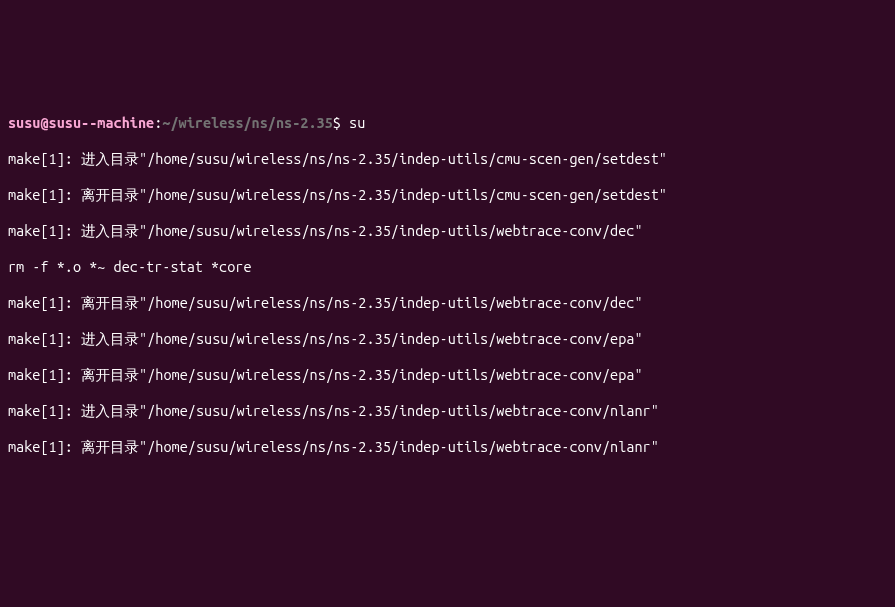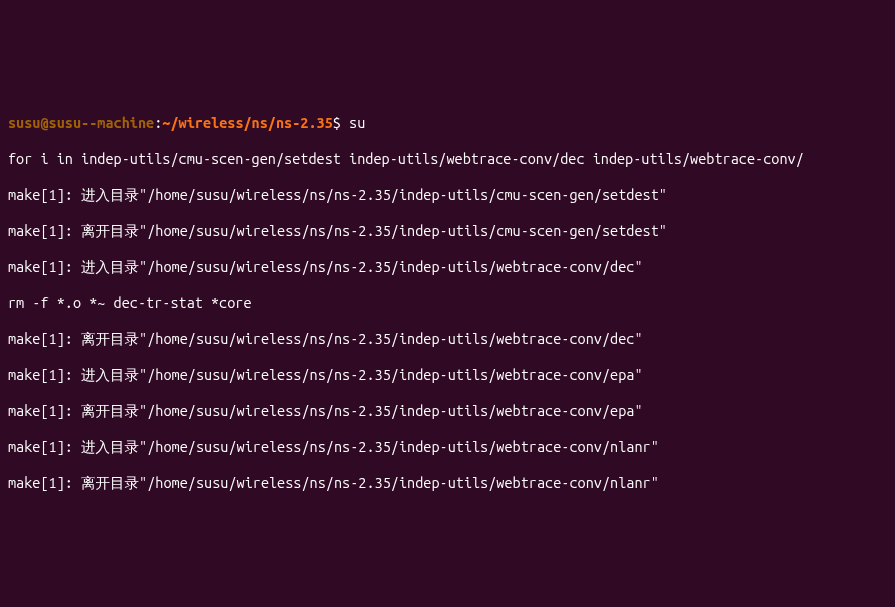--- a/index.html
+++ b/index.html
@@ -11,33 +11,32 @@
     background: #300a24;
     font-family: "Ubuntu Mono", "DejaVu Sans Mono", "Consolas", monospace;
     font-size: 14.5px;
     line-height: 18px;
     color: #ffffff;
     white-space: pre;
   }
   .term {
     padding: 6px 8px;
   }
-  .user { color: #a16207; font-weight: bold; }
-  .path { color: #f97316; font-weight: bold; }
+  .user { color: #f9a8d4; font-weight: bold; }
+  .path { color: #737373; font-weight: bold; }
   .dollar { color: #ffffff; }
   .line { display: block; }
 </style>
 </head>
 <body>
 
 
 
 <div class="term">
 <span class="line"><span class="user">susu@susu--machine</span><span class="dollar">:</span><span class="path">~/wireless/ns/ns-2.35</span><span class="dollar">$ </span><span>su</span></span>
-<span class="line">for i in indep-utils/cmu-scen-gen/setdest indep-utils/webtrace-conv/dec indep-utils/webtrace-conv/</span>
 <span class="line">make[1]: 进入目录"/home/susu/wireless/ns/ns-2.35/indep-utils/cmu-scen-gen/setdest"</span>
 <span class="line">make[1]: 离开目录"/home/susu/wireless/ns/ns-2.35/indep-utils/cmu-scen-gen/setdest"</span>
 <span class="line">make[1]: 进入目录"/home/susu/wireless/ns/ns-2.35/indep-utils/webtrace-conv/dec"</span>
 <span class="line">rm -f *.o *~ dec-tr-stat *core</span>
 <span class="line">make[1]: 离开目录"/home/susu/wireless/ns/ns-2.35/indep-utils/webtrace-conv/dec"</span>
 <span class="line">make[1]: 进入目录"/home/susu/wireless/ns/ns-2.35/indep-utils/webtrace-conv/epa"</span>
 <span class="line">make[1]: 离开目录"/home/susu/wireless/ns/ns-2.35/indep-utils/webtrace-conv/epa"</span>
 <span class="line">make[1]: 进入目录"/home/susu/wireless/ns/ns-2.35/indep-utils/webtrace-conv/nlanr"</span>
 <span class="line">make[1]: 离开目录"/home/susu/wireless/ns/ns-2.35/indep-utils/webtrace-conv/nlanr"</span>
 

